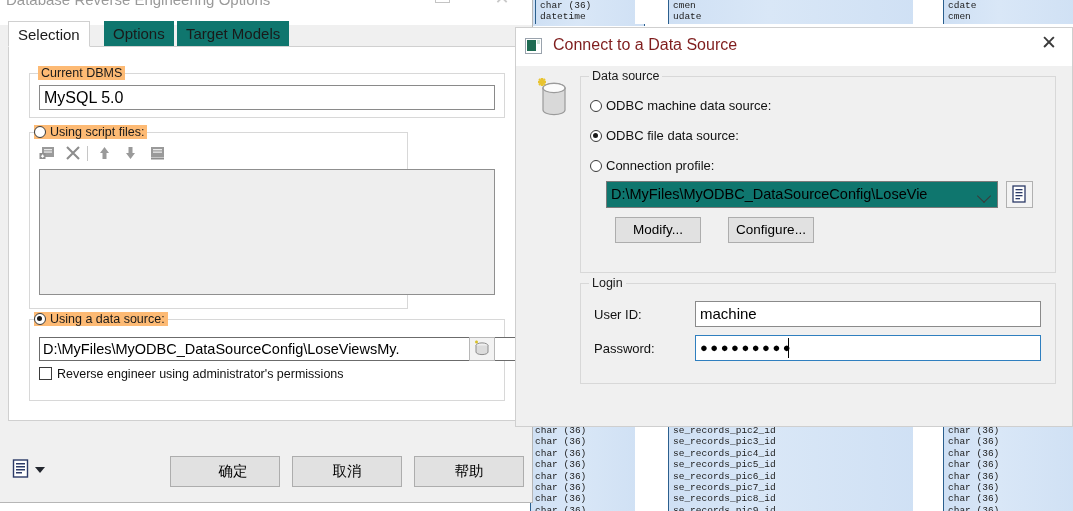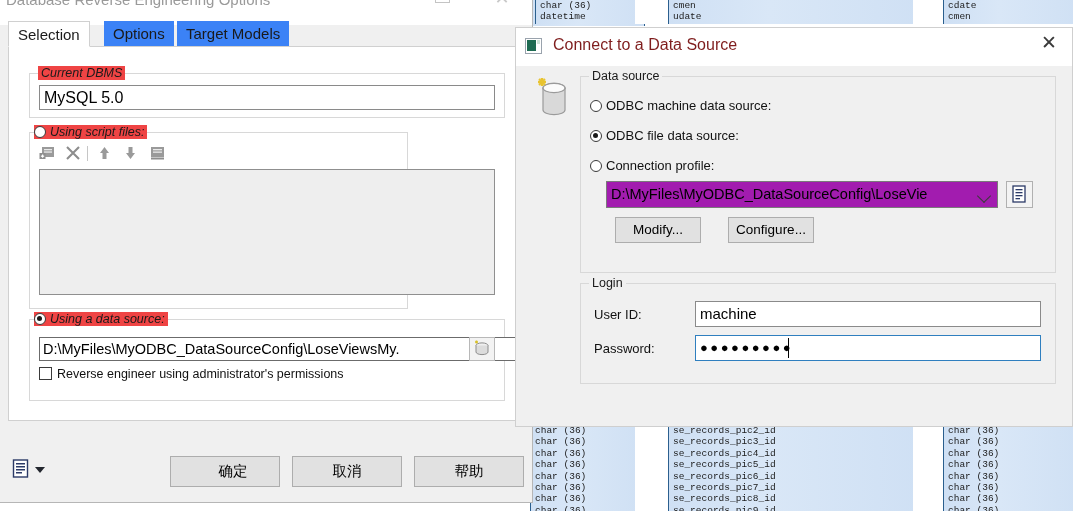--- a/index.html
+++ b/index.html
@@ -30,31 +30,31 @@
   #reveng-min{left:355px;}
   #reveng-max{left:420px;}
   #reveng-close{left:480px;font-size:18px;color:#c9c9c9;}
   #reveng-max .sq{display:inline-block;width:13px;height:13px;border:1.4px solid #c4c4c4;}
 
   #tabstrip{position:absolute;left:8px;top:28px;width:516px;height:26px;}
   .tab{position:absolute;top:0;height:26px;line-height:25px;padding:0 9px;
        font-size:15px;color:#1a1a1a;box-sizing:border-box;cursor:default;
        font-family:"Liberation Sans",sans-serif;}
   .tab.sel{background:#ffffff;border:1px solid #d0d0d0;border-bottom:1px solid #ffffff;z-index:3;}
-  .tab.unsel{background:#3b82f6;}
+  .tab.unsel{background:#0f766e;}
   #tab-selection{left:0;}
   #tab-options{left:96px;}
   #tab-target{left:169px;}
 
   #tabpanel{position:absolute;left:8px;top:53px;width:516px;height:375px;
             background:#ffffff;border:1px solid #d0d0d0;box-sizing:border-box;}
 
   .grp{position:absolute;border:1px solid #d8d8d8;box-sizing:border-box;}
-  .grp > .grp-title{position:absolute;top:-8px;left:8px;background:#ef4444;
-                    padding:0 3px;font-size:12.5px;color:#1a1a1a;white-space:nowrap;font-style:italic;}
+  .grp > .grp-title{position:absolute;top:-8px;left:8px;background:#fdba74;
+                    padding:0 3px;font-size:12.5px;color:#1a1a1a;white-space:nowrap;}
   .grp > .grp-title.radio-title{left:4px;padding-left:0;}
 
   #grp-dbms{left:20px;top:26px;width:476px;height:45px;}
   #dbms-input{position:absolute;left:9px;top:11px;width:456px;height:25px;
               border:1px solid #8a8a8a;background:#ffffff;box-sizing:border-box;
               font-size:16px;line-height:23px;padding-left:4px;color:#000;}
 
   #grp-script{left:20px;top:85px;width:379px;height:177px;}
   #grp-datasource{left:20px;top:272px;width:476px;height:82px;}
 
@@ -110,21 +110,21 @@
   #grp-ds{position:absolute;left:64px;top:48px;width:476px;height:197px;
           border:1px solid #d8d8d8;box-sizing:border-box;}
   #grp-ds .grp-title{position:absolute;top:-8px;left:8px;background:#f0f0f0;padding:0 3px;
                      font-size:12.5px;color:#1a1a1a;}
   .rrow{position:absolute;left:9px;font-size:13px;color:#111;white-space:nowrap;}
   #r-machine{top:21px;}
   #r-file{top:51px;}
   #r-profile{top:81px;}
 
   #profile-combo{position:absolute;left:25px;top:104px;width:392px;height:27px;
-                 border:1px solid #7a7a7a;background:#a21caf;box-sizing:border-box;
+                 border:1px solid #7a7a7a;background:#0f766e;box-sizing:border-box;
                  font-size:14.5px;line-height:25px;padding-left:4px;overflow:hidden;
                  white-space:nowrap;}
   #profile-caret{position:absolute;right:8px;top:9px;width:9px;height:9px;
                  border-right:1.6px solid #3a3a3a;border-bottom:1.6px solid #3a3a3a;
                  transform:rotate(45deg);}
   #profile-doc{position:absolute;left:425px;top:104px;width:27px;height:27px;
                border:1px solid #b0b0b0;background:#f3f3f3;box-sizing:border-box;}
   #btn-modify{left:34px;top:140px;width:86px;height:26px;line-height:24px;font-size:13.5px;text-align:center;}
   #btn-configure{left:147px;top:140px;width:86px;height:26px;line-height:24px;font-size:13.5px;}
 

